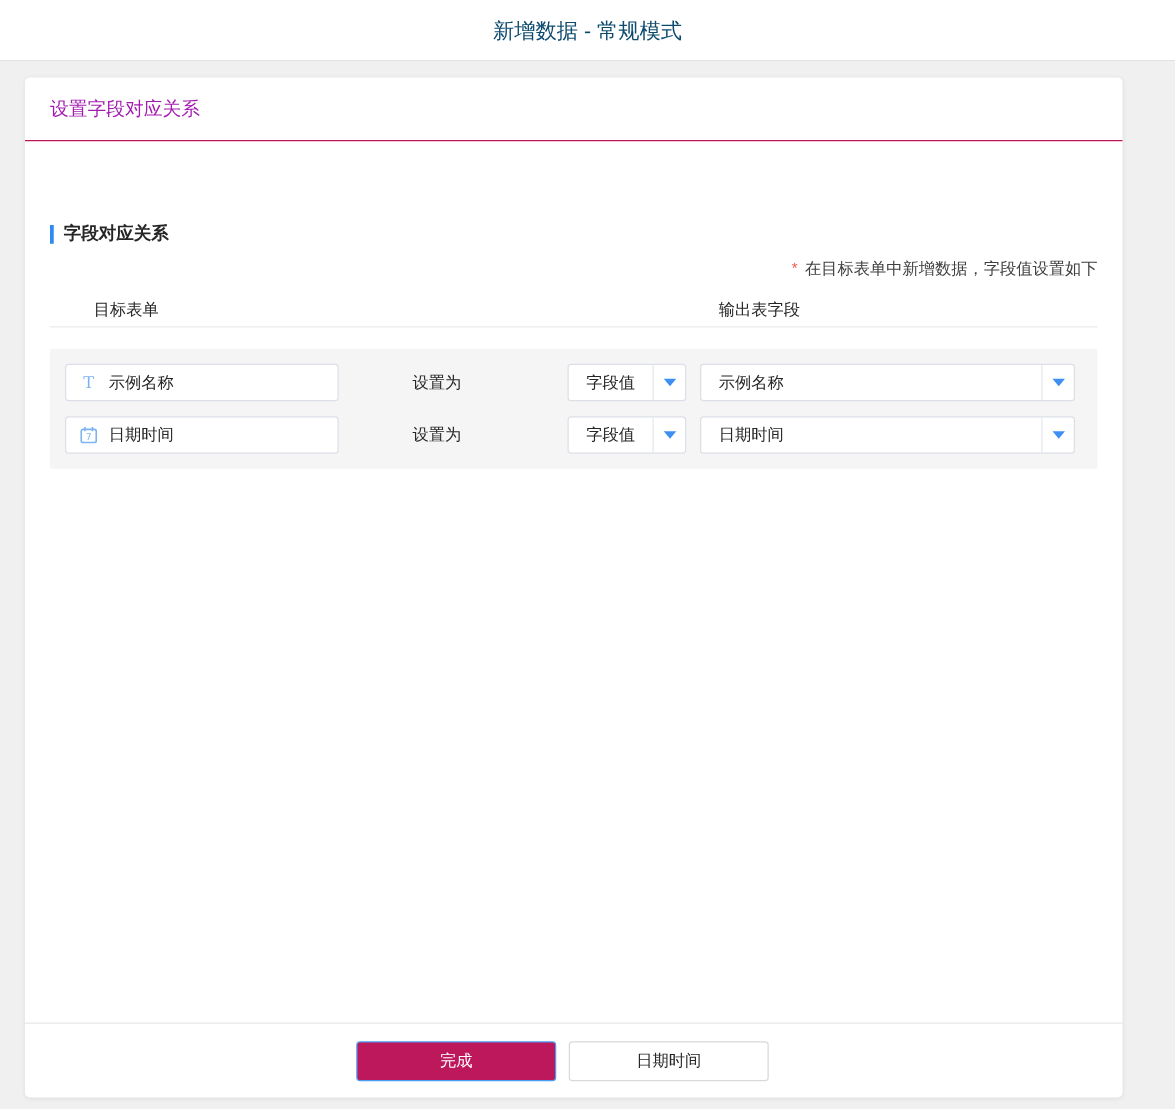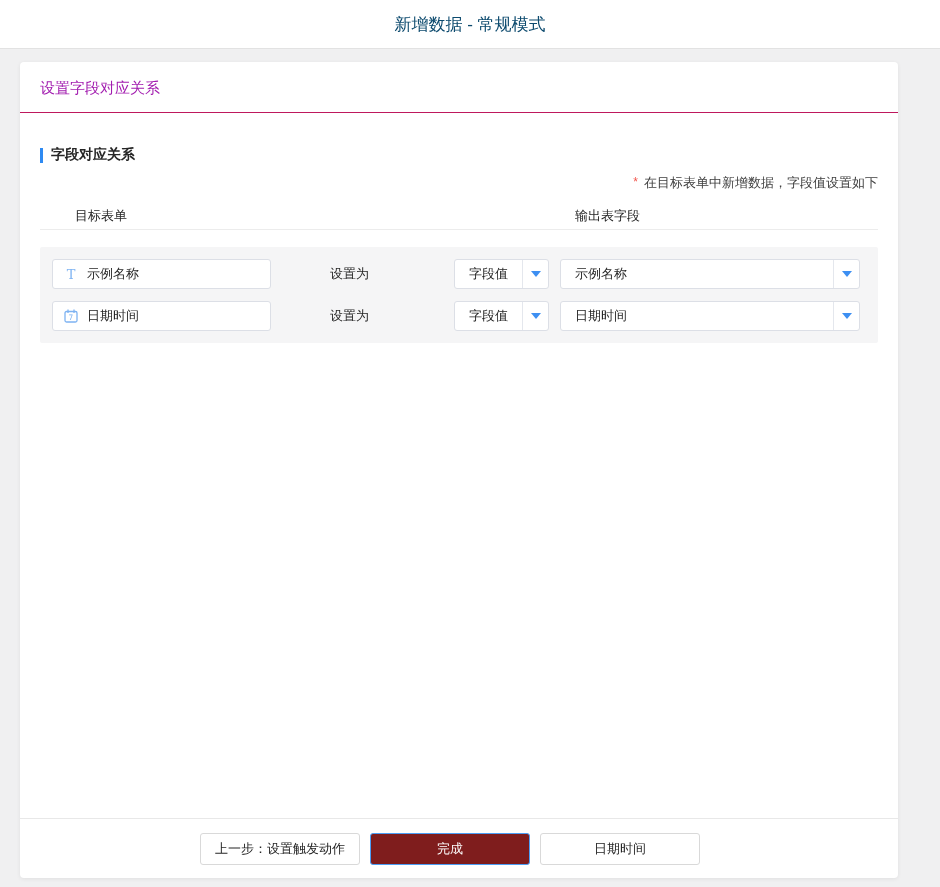--- a/index.html
+++ b/index.html
@@ -26,21 +26,21 @@
     box-shadow: 0 1px 4px rgba(0,0,0,0.07);
   }
   .card-header {
     height: 51px; line-height: 51px; padding-left: 20px;
     font-size: 15px; color: #a21caf;
     border-bottom: 1px solid #be185d;
   }
   .card-body { padding: 33px 20px 0 20px; }
 
   
-  .section-title { display: flex; align-items: center; }
+  .section-title { display: flex; align-items: center; margin-top: 32px; }
   .blue-bar { width: 3px; height: 15px; background: #2e8af2; margin-right: 8px; }
   .section-title-text { font-size: 14px; font-weight: bold; color: #262626; }
 
   
   .hint-line { margin-top: 10px; padding-left: 4px; font-size: 13px; color: #404040; text-align: right; }
   .required-mark { color: #f2564d; font-size: 12px; margin-right: 6px; vertical-align: 1px; }
 
   
   .columns-row {
     position: relative; margin-top: 15px; height: 23px;
@@ -99,21 +99,21 @@
     border-top: 1px solid #e8e8e8;
     display: flex; align-items: center; justify-content: center;
   }
   .footer-buttons { display: flex; gap: 10px; position: relative; left: -9px; }
   .btn {
     min-width: 160px; height: 32px; padding: 0 12px;
     font-size: 13px; border-radius: 3px; cursor: pointer;
     font-family: "Liberation Sans", "DejaVu Sans", sans-serif;
   }
   .btn-plain { background: #fff; border: 1px solid #d9d9d9; color: #262626; }
-  .btn-primary { background: #7f1d1d; border: 1px solid #4c9ef5; color: #ffffff; }
+  .btn-primary { background: #be185d; border: 1px solid #4c9ef5; color: #ffffff; }
 </style>
 </head>
 <body>
 
 <div class="top-bar">
   <span class="top-bar-title">新增数据 - 常规模式</span>
 </div>
 
 <div class="card">
 
@@ -182,19 +182,18 @@
             <span class="caret-down"></span>
           </span>
         </div>
       </div>
 
     </div>
   </div>
 
   <div class="card-footer">
     <div class="footer-buttons">
-      <button class="btn btn-plain">上一步：设置触发动作</button>
       <button class="btn btn-primary">完成</button>
       <button class="btn btn-plain">日期时间</button>
     </div>
   </div>
 
 </div>
 
 </body></html>

